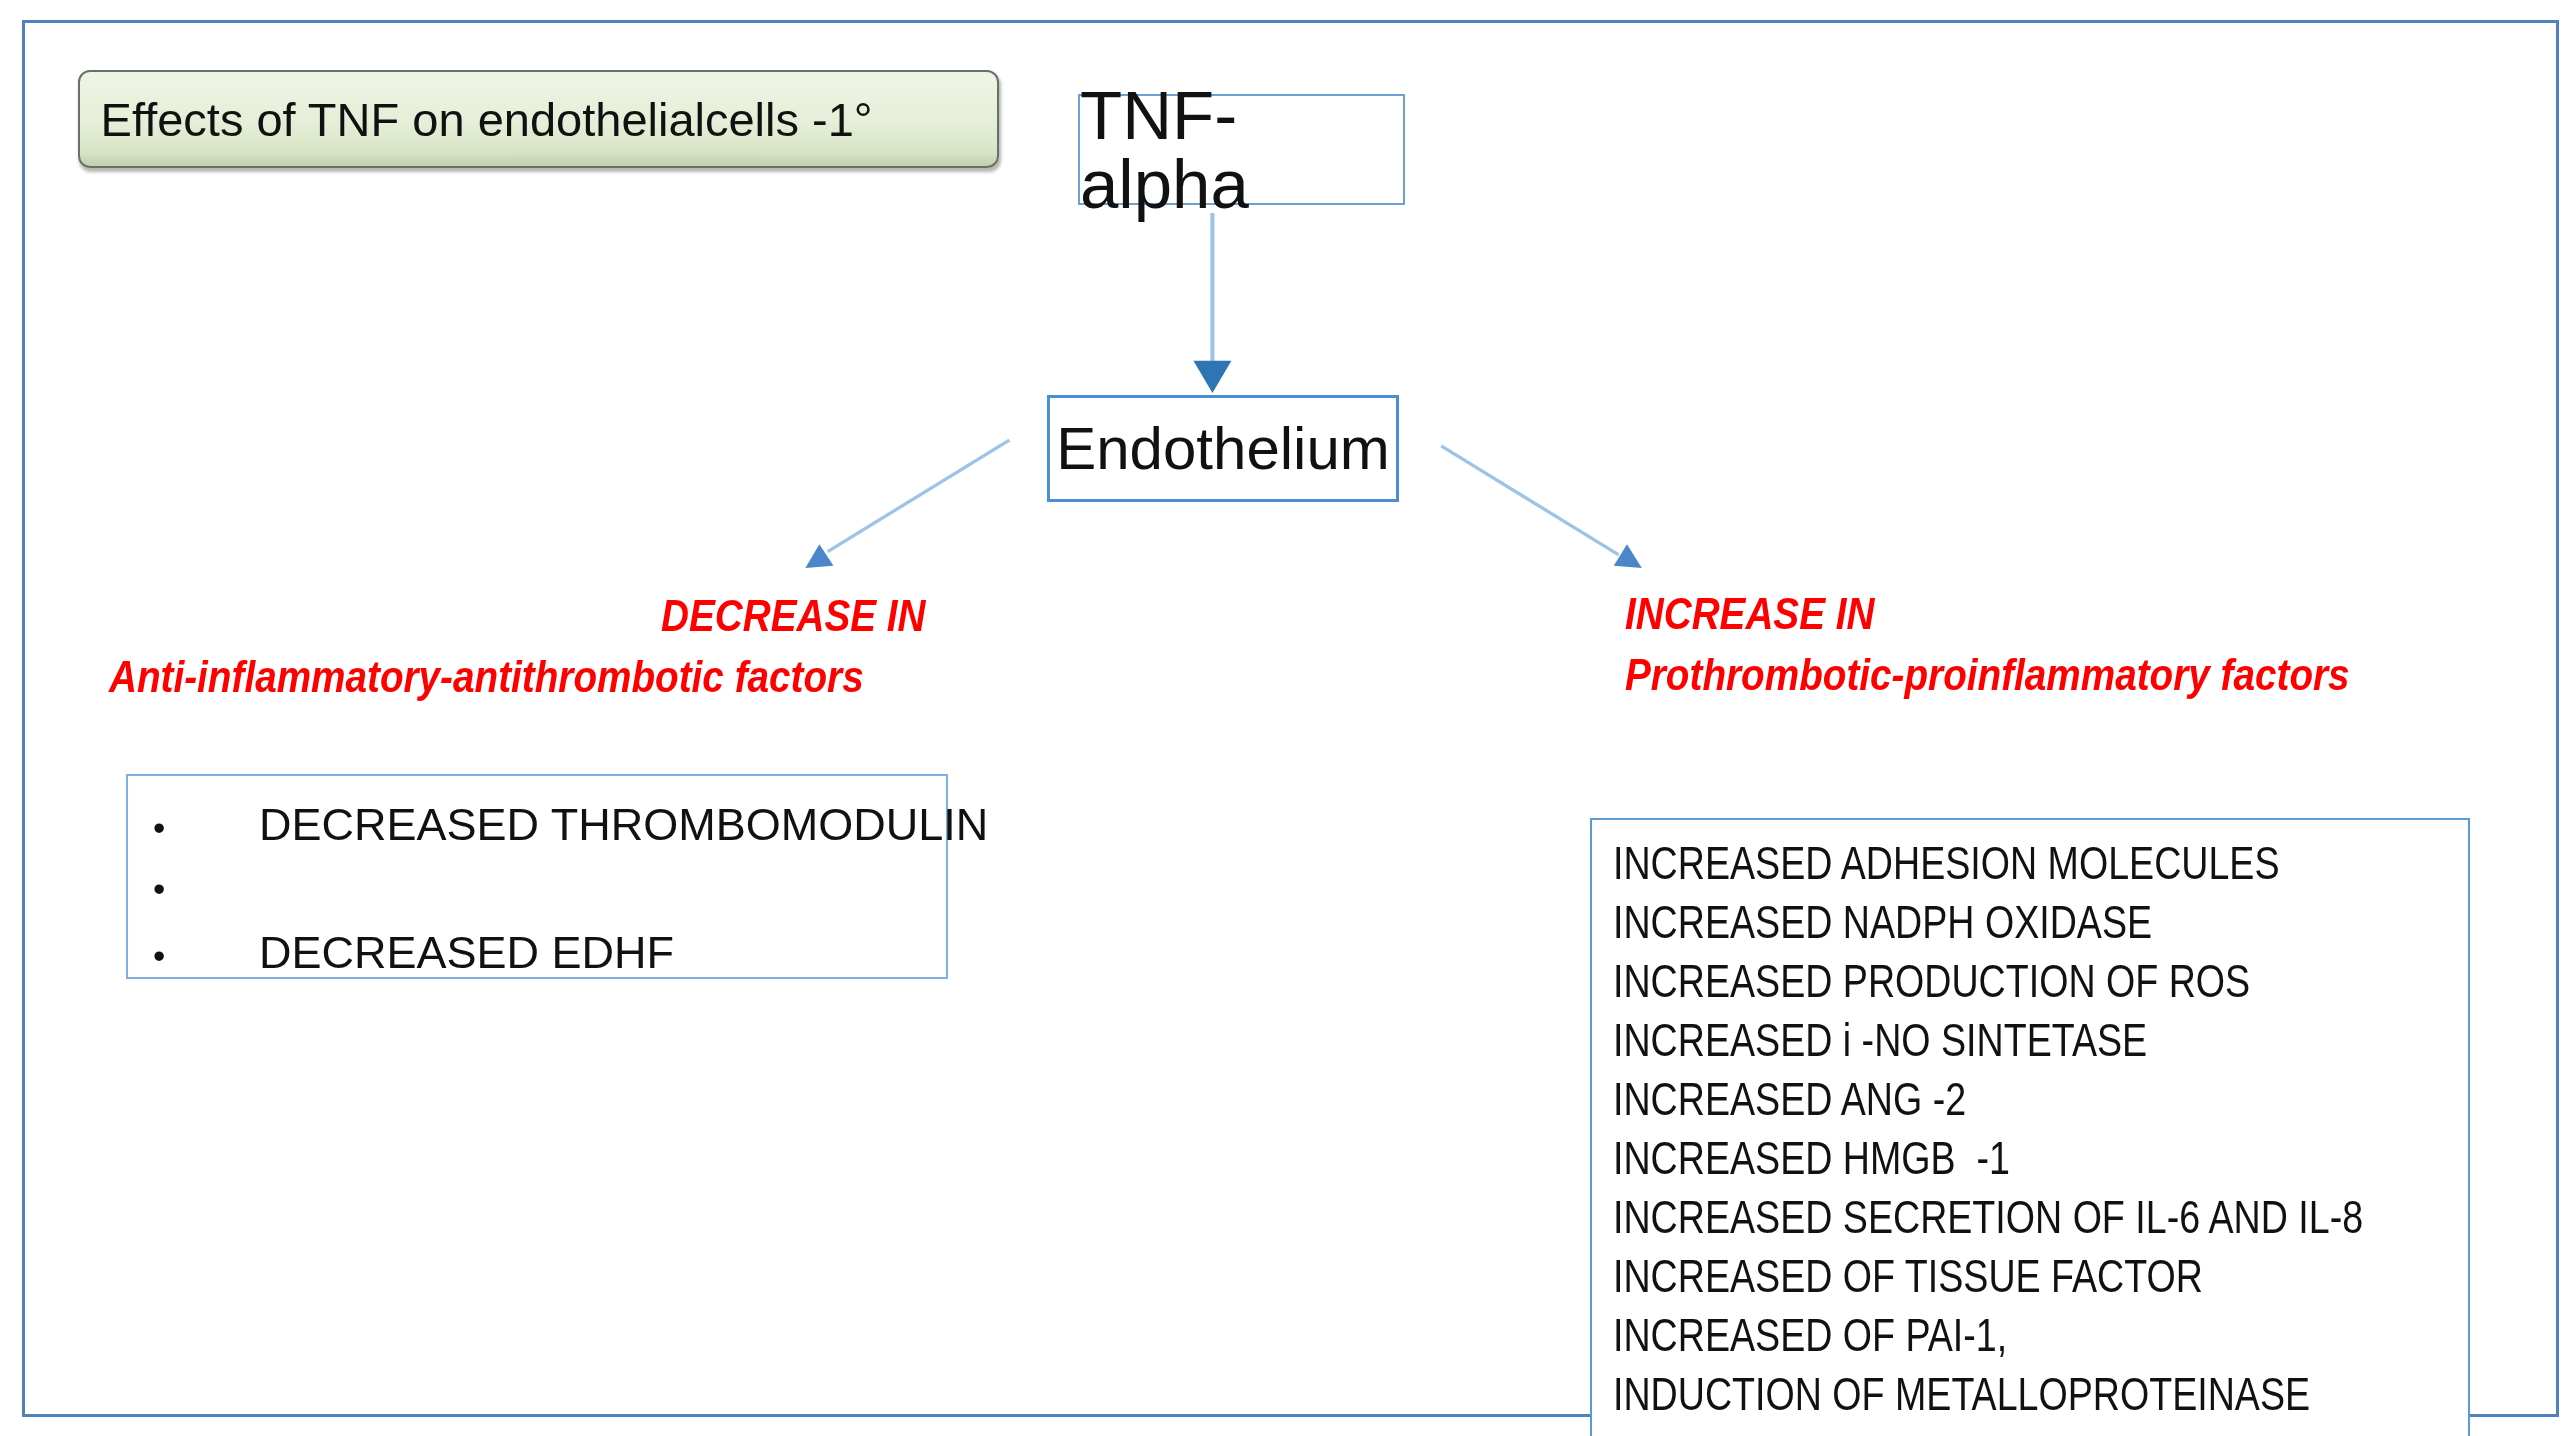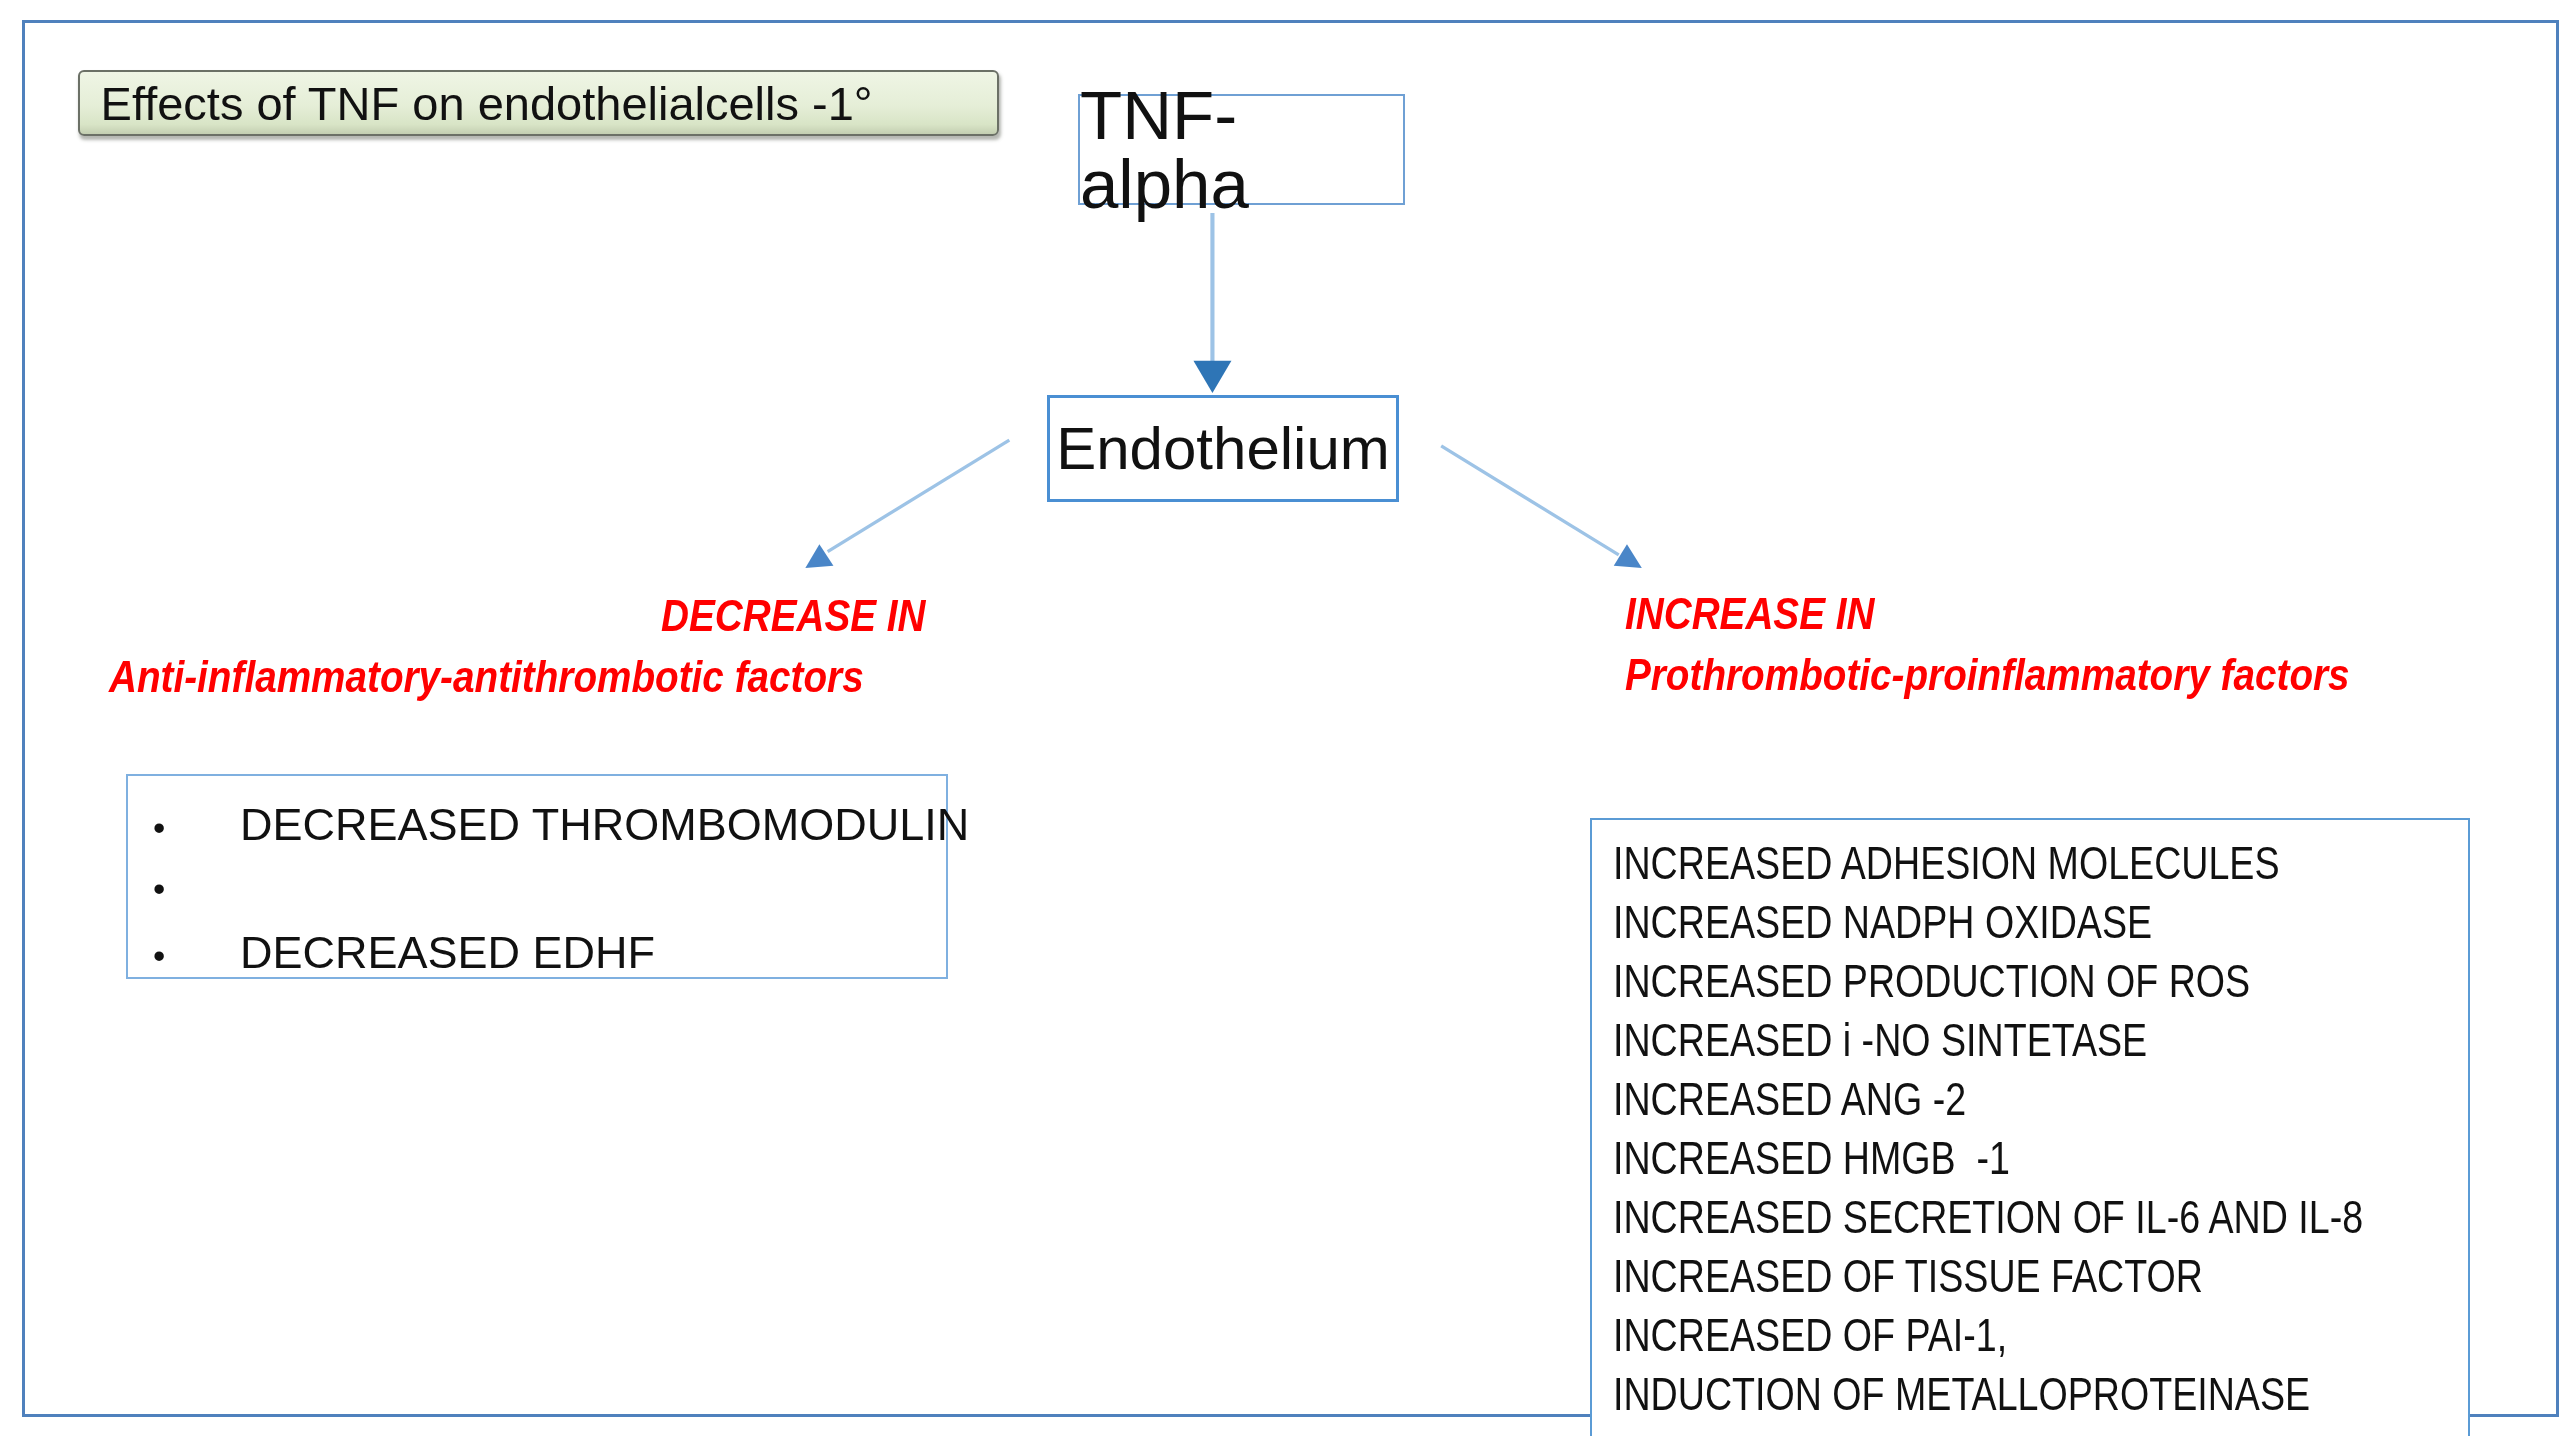--- a/index.html
+++ b/index.html
@@ -12,24 +12,24 @@
     overflow:hidden;
   }
   .slide-border{
     position:absolute;left:21.5px;top:20px;
     width:2531px;height:1391px;
     border:3.3px solid #4f81bd;
     background:transparent;
   }
   .title-box{
     position:absolute;left:78px;top:70px;
-    width:921px;height:66px;
+    width:921px;height:98px;
     background:linear-gradient(180deg,#eff5e5 0%,#e5eed7 55%,#d8e4c6 85%,#c3ceb1 100%);
     border:2.5px solid #6b7066;
-    border-radius:6px;
+    border-radius:12px;
     box-shadow:1.7px 3.3px 3.3px rgba(90,95,85,0.45);
     display:flex;align-items:center;
     box-sizing:border-box;
     padding-left:20.6px;
   }
   .title-text{font-size:47px;line-height:1;white-space:pre;}
   .node-box{
     position:absolute;background:#ffffff;
     display:flex;align-items:center;justify-content:center;
     box-sizing:border-box;
@@ -72,21 +72,21 @@
   .bullet-item{
     display:flex;align-items:baseline;
     height:64px;
   }
   .bullet-dot{
     width:87px;flex:0 0 87px;
     font-size:35px;line-height:64px;
     text-align:left;padding-left:0;
   }
   .bullet-text{
-    font-size:45px;line-height:64px;white-space:pre;
+    font-size:45px;line-height:64px;white-space:pre;margin-left:19px;
   }
   .right-list-box{
     left:1590px;top:774px;width:880px;height:626px;
     border:2.5px solid #5b9bd5;
     padding:13.2px 0 0 20.6px;
     margin-top:44px;
   }
   .r-line{
     font-size:47px;line-height:59px;white-space:pre;
     transform:scaleX(0.80);

